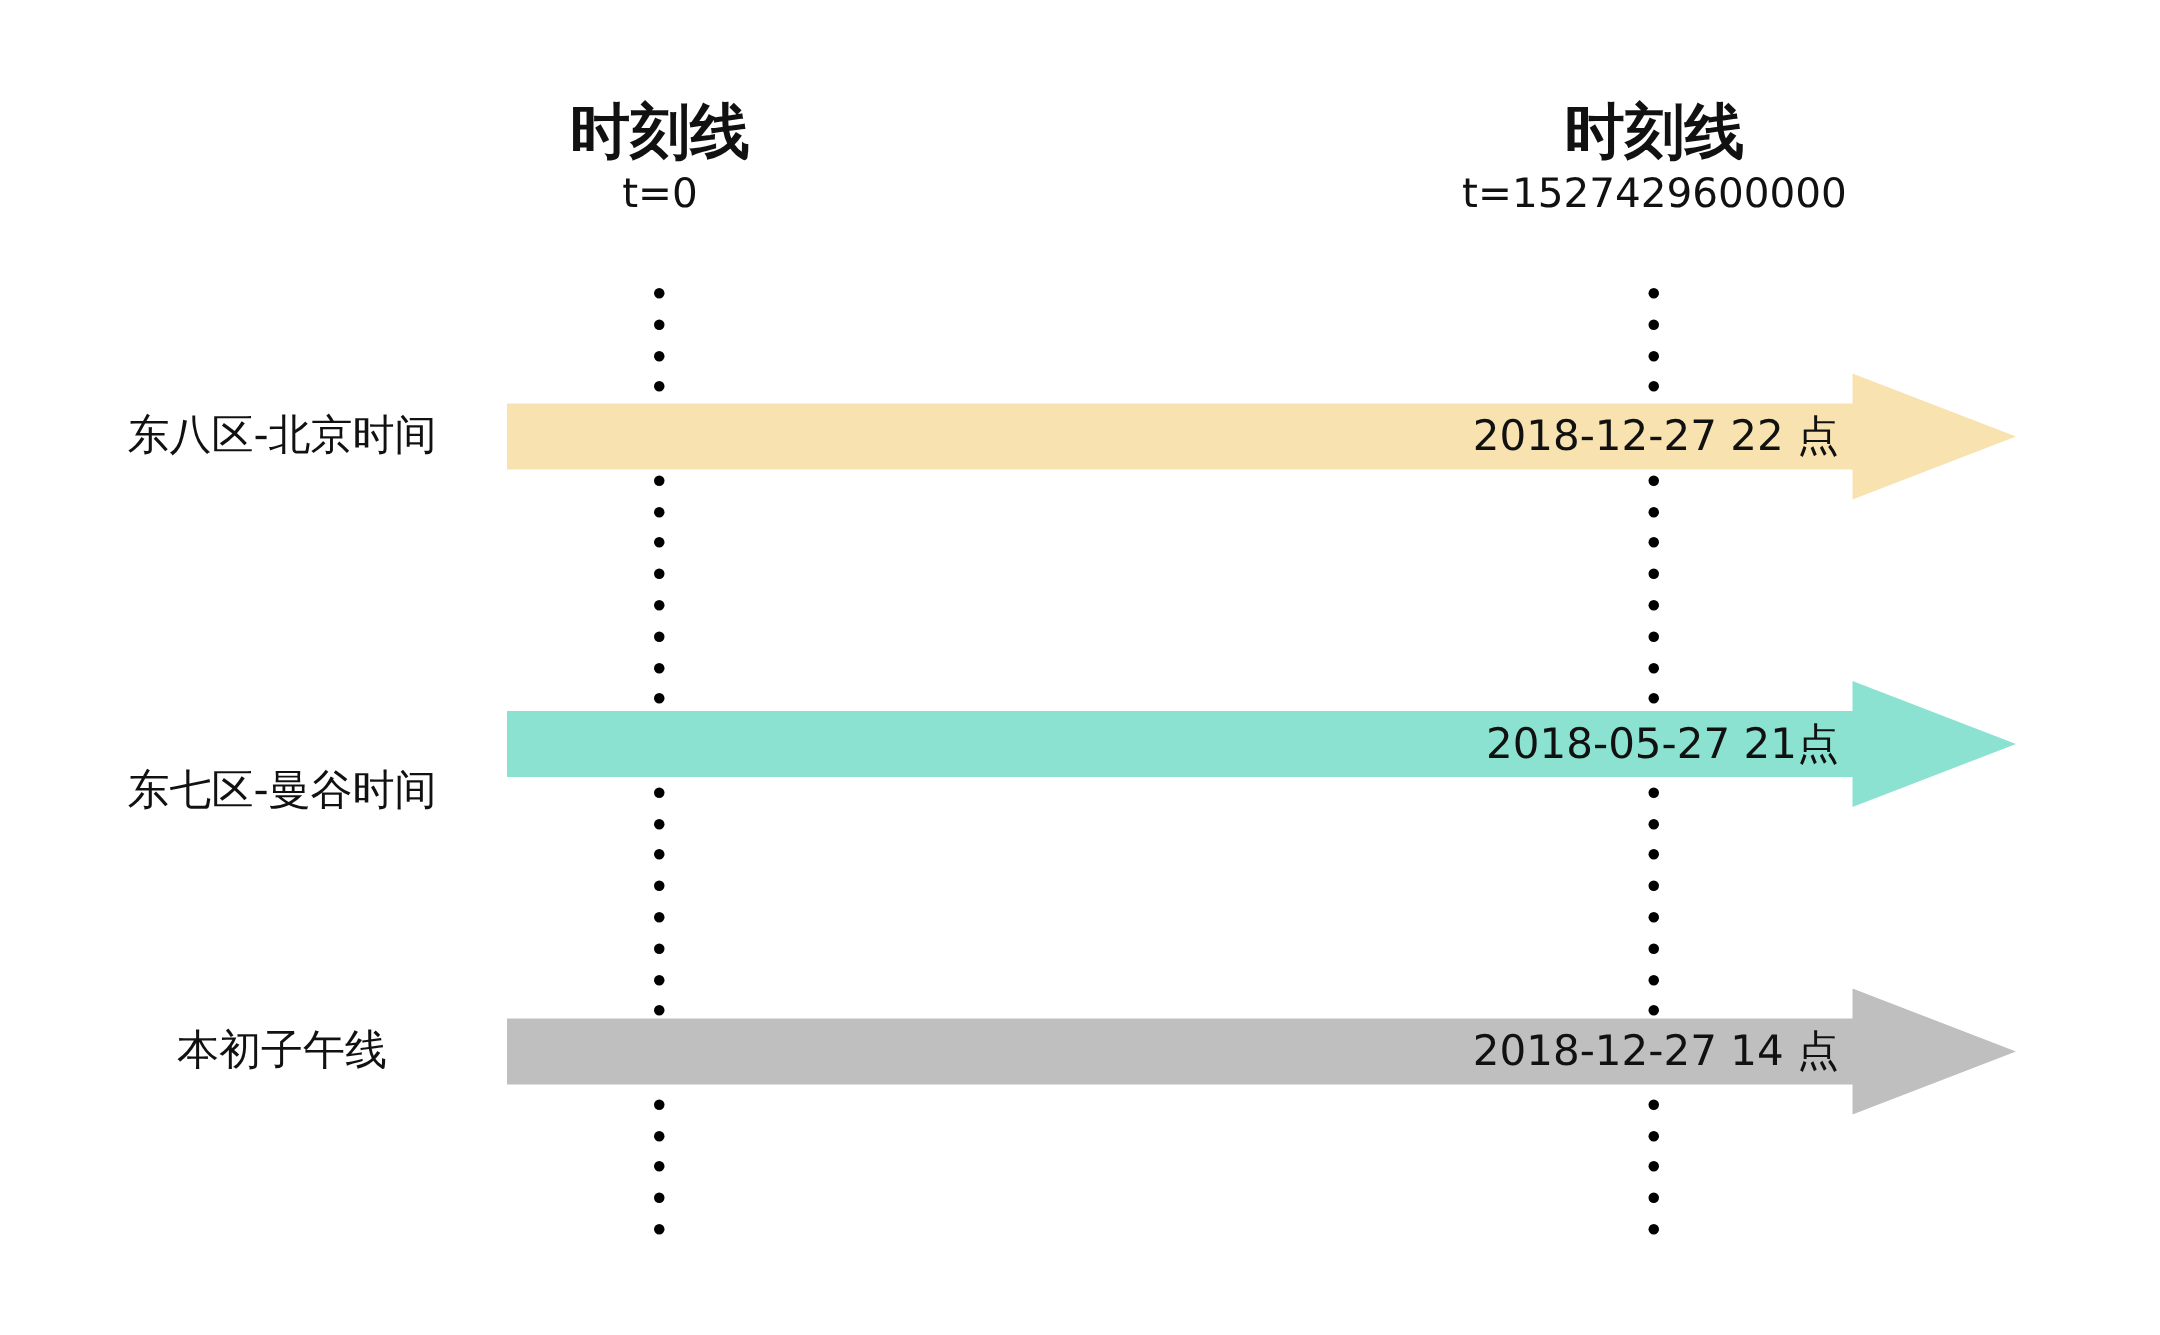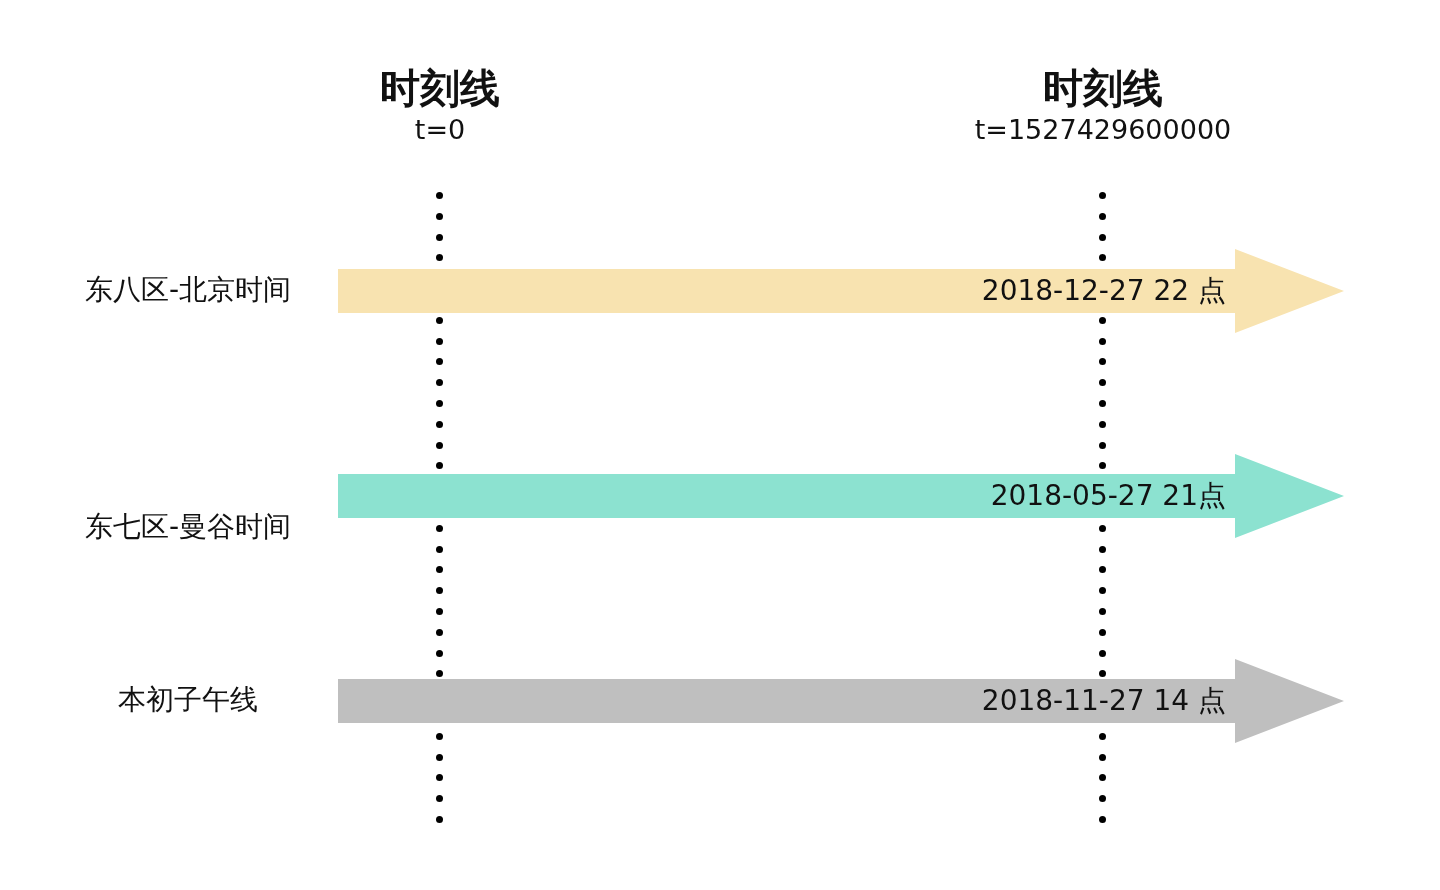--- a/index.html
+++ b/index.html
@@ -108,14 +108,14 @@
     <polygon points="0,20 897,20 897,0 1006,42 897,84 897,64 0,64" fill="#8ce2d0"></polygon>
   </svg>
   <div class="time">2018-05-27 21点</div>
 </div>
 
 <div class="row-label" style="top:683px;">本初子午线</div>
 <div class="arrow" style="top:659px;">
   <svg width="1006" height="84">
     <polygon points="0,20 897,20 897,0 1006,42 897,84 897,64 0,64" fill="#bfbfbf"></polygon>
   </svg>
-  <div class="time">2018-11-27 14 点</div>
+  <div class="time">2018-12-27 14 点</div>
 </div>
 
 </body></html>

